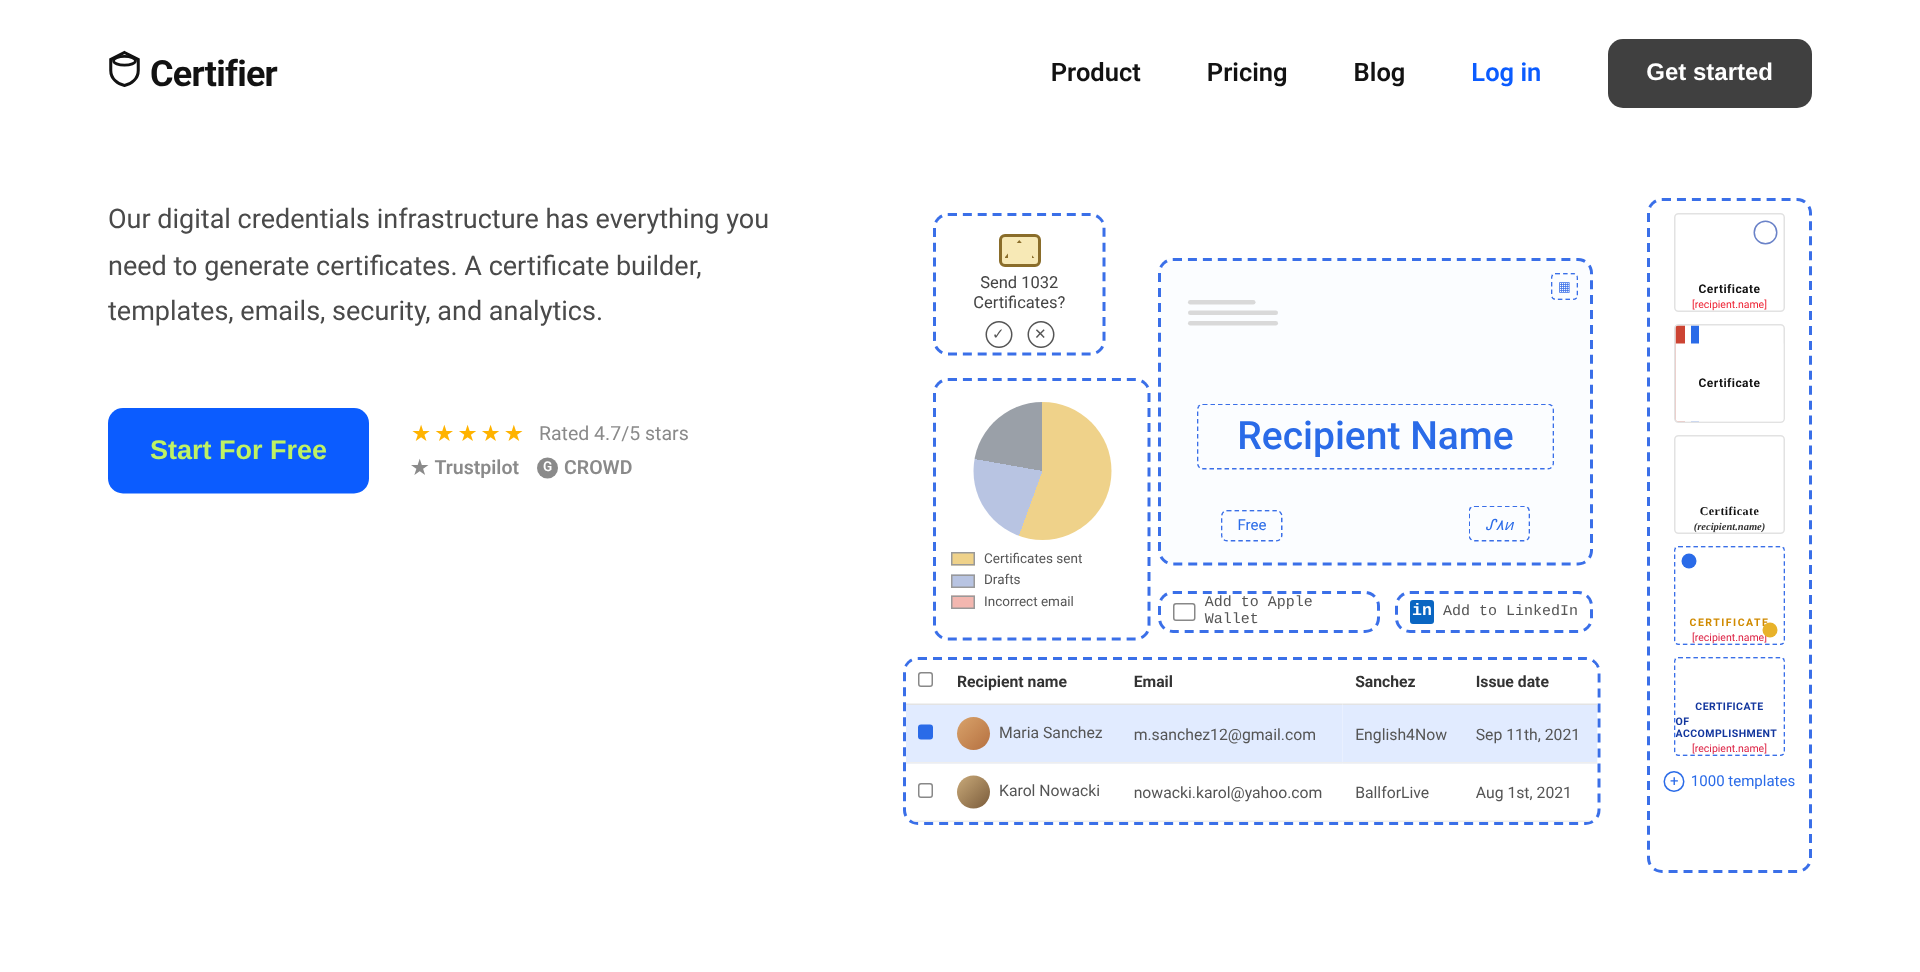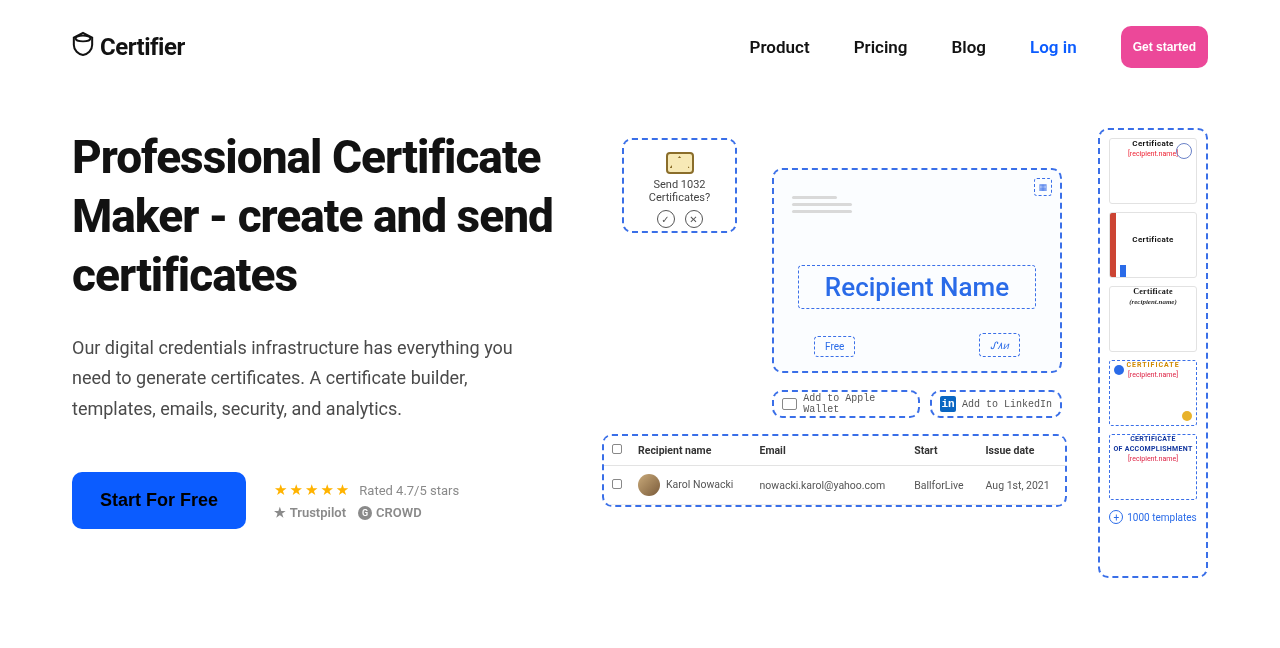--- a/index.html
+++ b/index.html
@@ -30,27 +30,27 @@
   .logo svg { width: 22px; height: 26px; }
   .nav-spacer { flex: 1; }
   .nav a {
     text-decoration: none;
     color: #121212;
     font-weight: 600;
     font-size: 17px;
   }
   .nav a.login { color: #0b5cff; }
   .btn {
-    background: #ec4899;
+    background: #404040;
     color: #fff;
     border: none;
     border-radius: 10px;
-    padding: 14px 12px;
+    padding: 14px 26px;
     font-weight: 700;
-    font-size: 12px;
+    font-size: 16px;
     cursor: pointer;
   }
   
   .hero {
     display: flex;
     padding: 60px 0 0 72px;
     gap: 30px;
   }
   .hero-left { width: 500px; }
   h1 {
@@ -63,21 +63,21 @@
   .sub {
     font-size: 18px;
     line-height: 1.7;
     color: #4a4a4a;
     max-width: 470px;
     margin-bottom: 48px;
   }
   .cta-row { display: flex; align-items: center; gap: 28px; }
   .cta-btn {
     background: #0b5cff;
-    color: #000000;
+    color: #bef264;
     border: none;
     border-radius: 10px;
     padding: 18px 28px;
     font-weight: 700;
     font-size: 18px;
     cursor: pointer;
   }
   .rating {
     display: flex;
     flex-direction: column;
@@ -155,21 +155,21 @@
   .tbl { width:100%; border-collapse:collapse; font-size:10.5px; }
   .tbl th { text-align:left; padding:8px 8px; font-weight:700; border-bottom:1px solid #e3e3e3; color:#333; background:#fff;}
   .tbl td { padding:8px 8px; border-bottom:1px solid #eee; color:#555;}
   .tbl tr.sel { background:#e1ebff; }
   .chk { width:10px; height:10px; border:1px solid #888; display:inline-block; border-radius:2px;}
   .chk.on { background:#2a6be8; border-color:#2a6be8;}
   .avat { width:22px; height:22px; border-radius:50%; display:inline-block; vertical-align:middle; margin-right:6px; background:linear-gradient(135deg,#d9a36b,#b57040);}
   .avat.b { background:linear-gradient(135deg,#c9aa7a,#7a5b3a);}
   
   .card-templates { right: 72px; top: 0px; width: 110px; height: 450px; padding:8px 6px 6px; display:flex; flex-direction:column; gap:8px; align-items:center;}
-  .tmpl { width: 88px; height: 66px; border:1px solid #e2e2e2; border-radius:3px; background:#fff; position:relative; font-size:7px; display:flex; flex-direction:column; align-items:center; justify-content:flex-start; gap:2px; overflow:hidden;}
+  .tmpl { width: 74px; height: 66px; border:1px solid #e2e2e2; border-radius:3px; background:#fff; position:relative; font-size:7px; display:flex; flex-direction:column; align-items:center; justify-content:flex-end; gap:2px; overflow:hidden;}
   .tmpl .ttl{ font-weight:700; font-size:8px; letter-spacing:0.3px;}
   .tmpl .rn{ font-size:7px; color:#333;}
   .tmpl1 .rn{ color:#e23; }
   .tmpl1::after{content:""; position:absolute; right:4px; top:4px; width:14px; height:14px; border:1px solid #6a82c8; border-radius:50%;}
   .tmpl2 { background: linear-gradient(90deg,#c43 0 6px,#fff 6px 10px,#2a6be8 10px 16px,#fff 16px);}
   .tmpl2 .inner{ background:#fff; width:72px; height:52px; display:flex; flex-direction:column; align-items:center; justify-content:center;}
   .tmpl3 { font-family: Georgia, serif; }
   .tmpl3 .rn{ font-style:italic;font-weight:bold;}
   .tmpl4 { border:1px dashed #3a6fe8; }
   .tmpl4 .ttl{ color:#d08a00; letter-spacing:1px; font-size:7px;}
@@ -199,21 +199,20 @@
   <div class="nav-spacer"></div>
   <a href="#">Product</a>
   <a href="#">Pricing</a>
   <a href="#">Blog</a>
   <a href="#" class="login">Log in</a>
   <button class="btn">Get started</button>
 </div>
 
 <div class="hero">
   <div class="hero-left">
-    <h1>Professional Certificate Maker - create and send certificates</h1>
     <p class="sub">Our digital credentials infrastructure has everything you need to generate certificates. A certificate builder, templates, emails, security, and analytics.</p>
     <div class="cta-row">
       <button class="cta-btn">Start For Free</button>
       <div class="rating">
         <div class="stars">
           <span class="star">★</span>
           <span class="star">★</span>
           <span class="star">★</span>
           <span class="star">★</span>
           <span class="star">★</span>
@@ -237,20 +236,28 @@
 
     <div class="dashbox card-send">
       <div class="env-icon"></div>
       <div class="t"><span>Send 1032</span><br><span>Certificates?</span></div>
       <div class="okx">
         <div>✓</div>
         <div>✕</div>
       </div>
     </div>
 
+    <div class="dashbox card-pie">
+      <div class="pie"></div>
+      <div class="legend">
+        <div class="l1">Certificates sent</div>
+        <div class="l2">Drafts</div>
+        <div class="l3">Incorrect email</div>
+      </div>
+    </div>
 
     <div class="dashbox card-main">
       <div class="qr">▦</div>
       <div class="seal-lines">
           <div></div>
           <div></div>
           <div></div>
         </div>
       <div class="recipient">Recipient Name</div>
       <div class="date-box">Free</div>
@@ -266,25 +273,32 @@
       <span>Add to LinkedIn</span>
     </div>
 
     <div class="dashbox card-table">
       <table class="tbl">
         <thead>
             <tr>
           <th style="width:26px;"><span class="chk"></span></th>
           <th>Recipient name</th>
           <th>Email</th>
-          <th>Start</th>
+          <th>Sanchez</th>
           <th>Issue date</th>
         </tr>
           </thead>
         <tbody>
+          <tr class="sel">
+            <td><span class="chk on"></span></td>
+            <td><span class="avat"></span><span>Maria Sanchez</span></td>
+            <td>m.sanchez12@gmail.com</td>
+            <td>English4Now</td>
+            <td>Sep 11th, 2021</td>
+          </tr>
           <tr>
             <td><span class="chk"></span></td>
             <td><span class="avat b"></span><span>Karol Nowacki</span></td>
             <td>nowacki.karol@yahoo.com</td>
             <td>BallforLive</td>
             <td>Aug 1st, 2021</td>
           </tr>
         </tbody>
       </table>
     </div>

